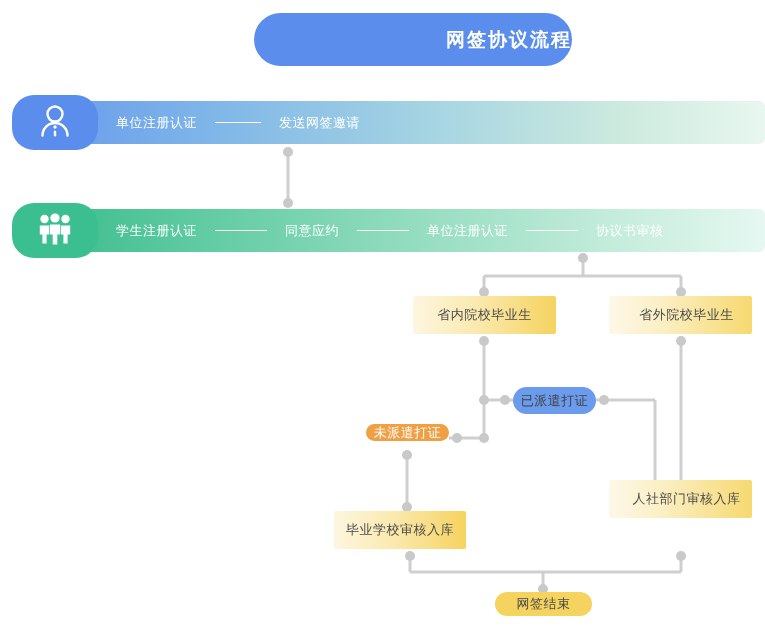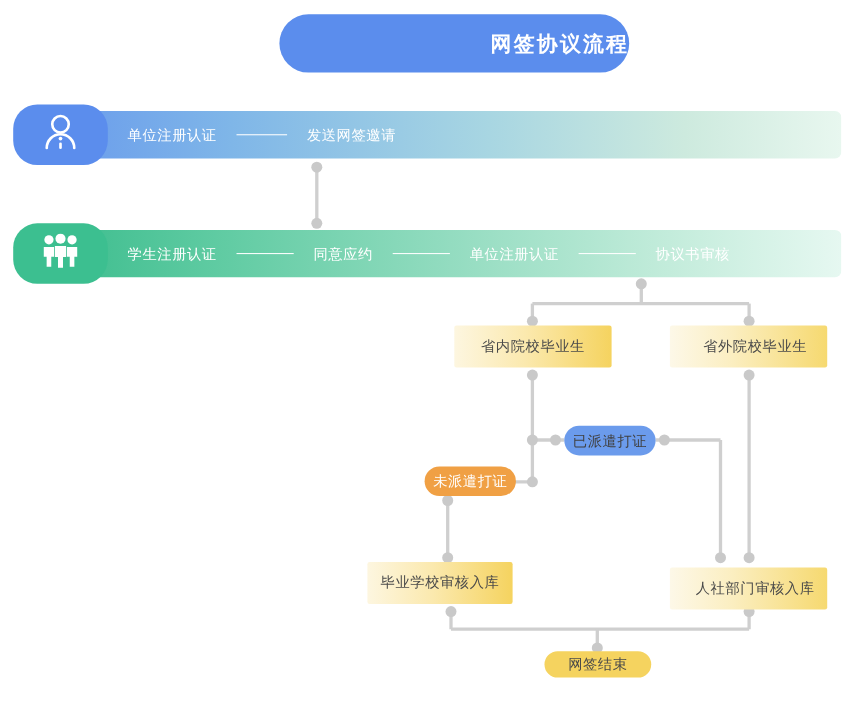--- a/index.html
+++ b/index.html
@@ -134,23 +134,23 @@
   .node-pill-yellow {
     background: #f5d35f;
     color: #4a4a4a;
     border-radius: 18px;
   }
 
   
   #node-sheng-nei   { left: 413px; top: 296px; width: 143px; height: 38px; align-items: center; }
   #node-sheng-wai   { left: 609px; top: 296px; width: 143px; height: 38px; }
   #node-yi-paiqian  { left: 513px; top: 387px; width: 83px; height: 27px; }
-  #node-wei-paiqian { left: 386px; top: 424px; width: 83px; height: 27px; }
+  #node-wei-paiqian { left: 366px; top: 424px; width: 83px; height: 17px; }
   #node-biye-xuexiao{ left: 334px; top: 511px; width: 132px; height: 38px; }
-  #node-rs-bumen    { left: 609px; top: 516px; width: 143px; height: 38px; }
+  #node-rs-bumen    { left: 609px; top: 480px; width: 143px; height: 38px; }
   #node-end         { left: 495px; top: 592px; width: 97px; height: 24px; }
 
   
   #connectors {
     position: absolute;
     left: 0;
     top: 0;
     width: 765px;
     height: 637px;
     pointer-events: none;

